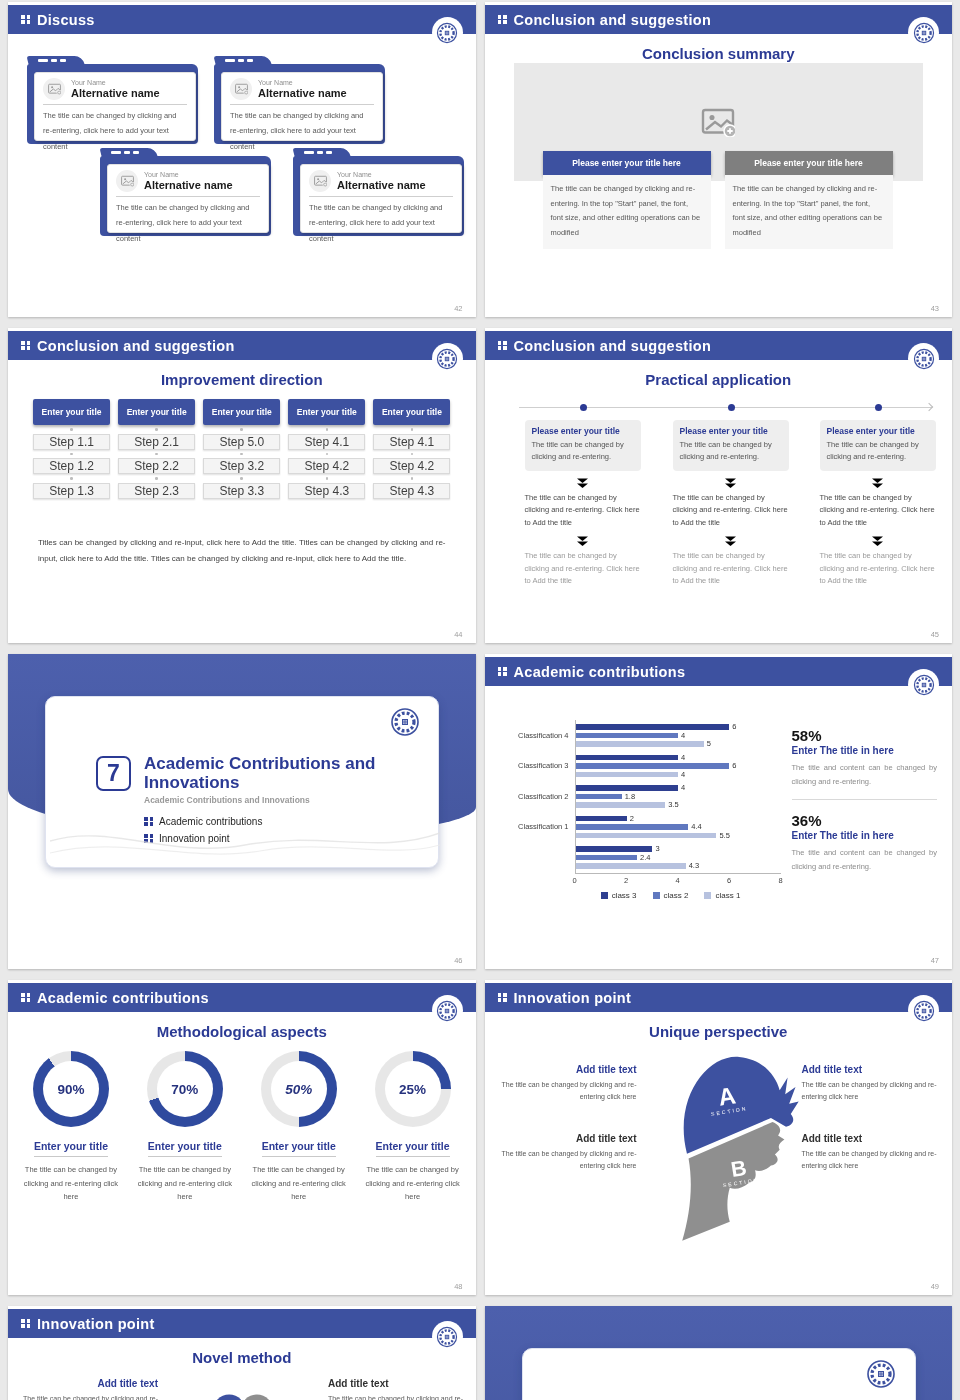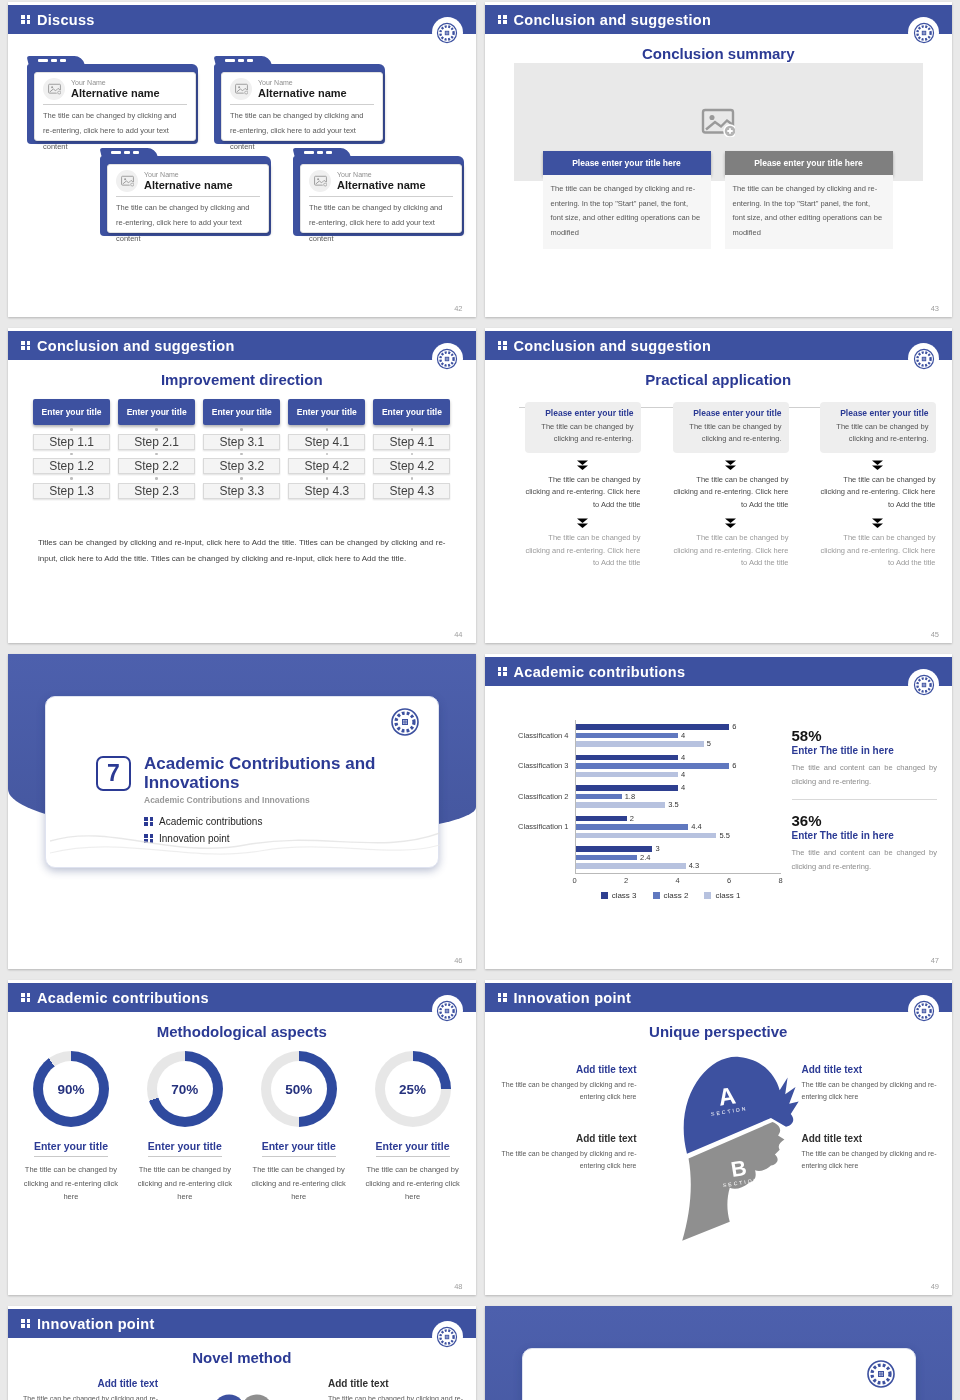--- a/index.html
+++ b/index.html
@@ -40,21 +40,21 @@
 
 .cols44{position:absolute;left:25px;right:25px;top:71px;display:grid;grid-template-columns:repeat(5,1fr);gap:8px}
 .h44{height:26px;background:#3d51a0;border-radius:2px;color:#fff;font-weight:bold;font-size:8.5px;display:flex;align-items:center;justify-content:center;box-shadow:0 2px 3px rgba(0,0,0,.3)}
 .dot44{width:2.5px;height:2.5px;background:#bdbdbd;border-radius:50%;margin:3px auto}
 .st44{height:16px;background:#f4f4f4;border:1px solid #d9d9d9;display:flex;align-items:center;justify-content:center;font-size:12px;color:#3f3f3f;box-shadow:0 1px 1.5px rgba(0,0,0,.12)}
 .foot44{position:absolute;left:30px;right:30px;top:207px;font-size:8px;color:#3f3f3f;line-height:1.95;text-align:justify}
 
 .tl{position:absolute;left:34px;right:20px;top:79px;height:1px;background:#cfcfcf}
 .tl i{position:absolute;right:0;top:-3px;width:6px;height:6px;border-top:1px solid #bdbdbd;border-right:1px solid #bdbdbd;transform:rotate(45deg)}
 .dot45{position:absolute;top:76px;width:7px;height:7px;border-radius:50%;background:#2b3a94}
-.col45{position:absolute;top:74px;width:116px;text-align:right}
+.col45{position:absolute;top:92px;width:116px;text-align:left}
 .card45{background:#eeeeee;border-radius:4px;padding:6px 7px 8px}
 .card45 .t{font-size:8.5px;font-weight:bold;color:#2b3a94}
 .card45 .b{font-size:7.5px;color:#555;line-height:1.6;margin-top:3px}
 .chv{margin:6px auto 3px;width:15px}
 .chv svg{display:block}
 .p45a{font-size:7.5px;color:#4a4a4a;line-height:1.65}
 .p45b{font-size:7.5px;color:#9b9b9b;line-height:1.65}
 
 .cover-bg{position:absolute;left:0;top:0;right:0;height:183px;background:linear-gradient(180deg,#4d60ad,#45579f);border-radius:0 0 46% 54%/0 0 30px 48px}
 .cov-card{position:absolute;left:37px;top:42px;width:394px;height:172px;background:#fff;border:1px solid #dfe3f0;border-radius:10px;box-shadow:0 3px 8px rgba(30,50,110,.3)}
@@ -313,21 +313,21 @@
           <div class="dot44"></div>
           <div class="st44">Step 2.1</div>
           <div class="dot44"></div>
           <div class="st44">Step 2.2</div>
           <div class="dot44"></div>
           <div class="st44">Step 2.3</div>
         </div>
         <div>
           <div class="h44">Enter your title</div>
           <div class="dot44"></div>
-          <div class="st44">Step 3.1</div>
+          <div class="st44">Step 5.0</div>
           <div class="dot44"></div>
           <div class="st44">Step 3.2</div>
           <div class="dot44"></div>
           <div class="st44">Step 3.3</div>
         </div>
         <div>
           <div class="h44">Enter your title</div>
           <div class="dot44"></div>
           <div class="st44">Step 4.1</div>
           <div class="dot44"></div>
@@ -627,21 +627,21 @@
         <div class="dbody">The title can be changed by clicking and re-entering click here</div>
       </div>
       <div>
         <div class="donut" style="background: conic-gradient(rgb(47, 74, 158) 0deg, rgb(47, 74, 158) 70%, rgb(231, 231, 231) 70%, rgb(231, 231, 231) 100%);">
             <span class="dpv">70%</span>
           </div>
         <div class="dtitle">Enter your title</div>
         <div class="dbody">The title can be changed by clicking and re-entering click here</div>
       </div>
       <div>
-        <div class="donut" style="background: conic-gradient(rgb(47, 74, 158) 0deg, rgb(47, 74, 158) 50%, rgb(231, 231, 231) 50%, rgb(231, 231, 231) 100%);">
+        <div class="donut" style="background: conic-gradient(rgb(47, 74, 158) 0deg, rgb(47, 74, 158) 50%, rgb(231, 231, 231) 50%, rgb(231, 231, 231) 100%); font-style: italic;">
             <span class="dpv">50%</span>
           </div>
         <div class="dtitle">Enter your title</div>
         <div class="dbody">The title can be changed by clicking and re-entering click here</div>
       </div>
       <div>
         <div class="donut" style="background: conic-gradient(rgb(47, 74, 158) 0deg, rgb(47, 74, 158) 25%, rgb(231, 231, 231) 25%, rgb(231, 231, 231) 100%);">
             <span class="dpv">25%</span>
           </div>
         <div class="dtitle">Enter your title</div>

